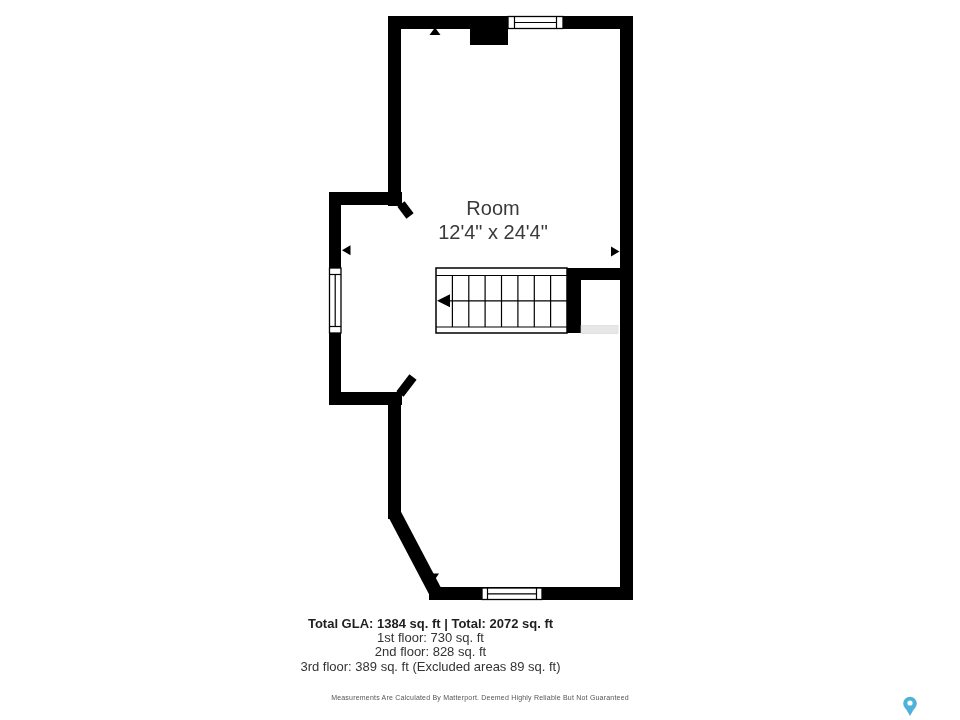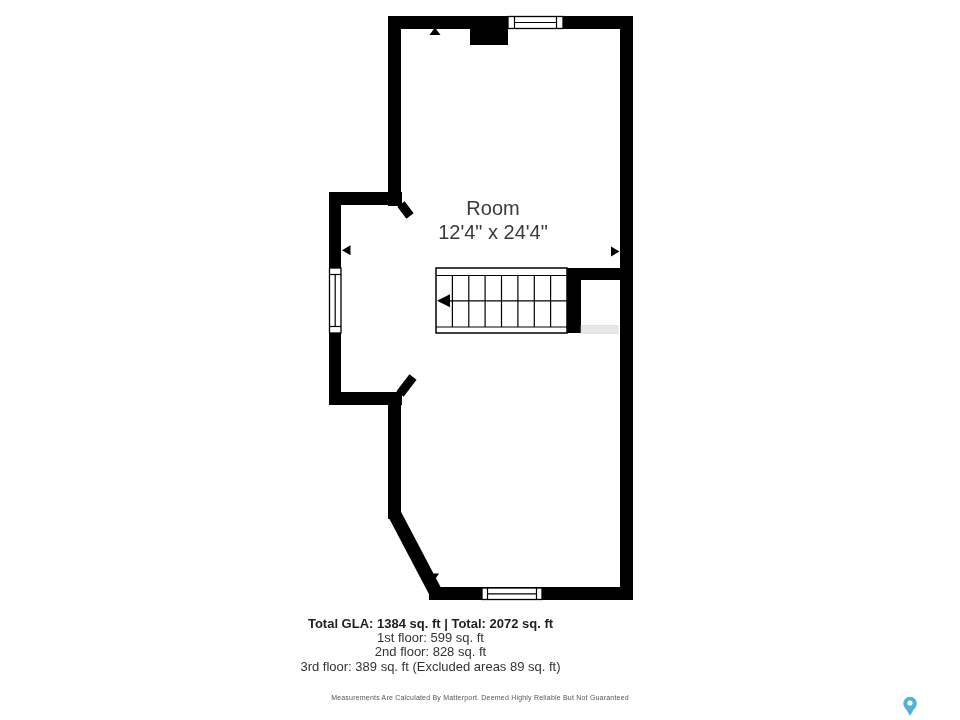--- a/index.html
+++ b/index.html
@@ -106,21 +106,21 @@
       <polygon class="arrow" points="342,250.3 350.5,245.3 350.5,255.3"></polygon>
       <polygon class="arrow" points="619.5,251.5 611,246.5 611,256.5"></polygon>
     </g>
   </svg>
 
   <div class="room-label">Room</div>
   <div class="room-dims">12'4" x 24'4"</div>
 
   <div class="footer">
     <div class="total">Total GLA: 1384 sq. ft | Total: 2072 sq. ft</div>
-    <div>1st floor: 599 sq. ft</div>
+    <div>1st floor: 730 sq. ft</div>
     <div>2nd floor: 828 sq. ft</div>
     <div>3rd floor: 389 sq. ft (Excluded areas 89 sq. ft)</div>
   </div>
   <div class="disclaimer">Measurements Are Calculated By Matterport. Deemed Highly Reliable But Not Guaranteed</div>
 
   <svg class="pin" width="24" height="26" viewBox="0 0 24 26">
     <circle cx="12" cy="11.5" r="6.8" style="fill:var(--pin,#4fb3d9)"></circle>
     <path d="M 6.6 14.5 L 12 24 L 17.4 14.5 Z" style="fill:var(--pin,#4fb3d9)"></path>
     <circle cx="12" cy="11" r="2.6" fill="#ffffff"></circle>
   </svg>

